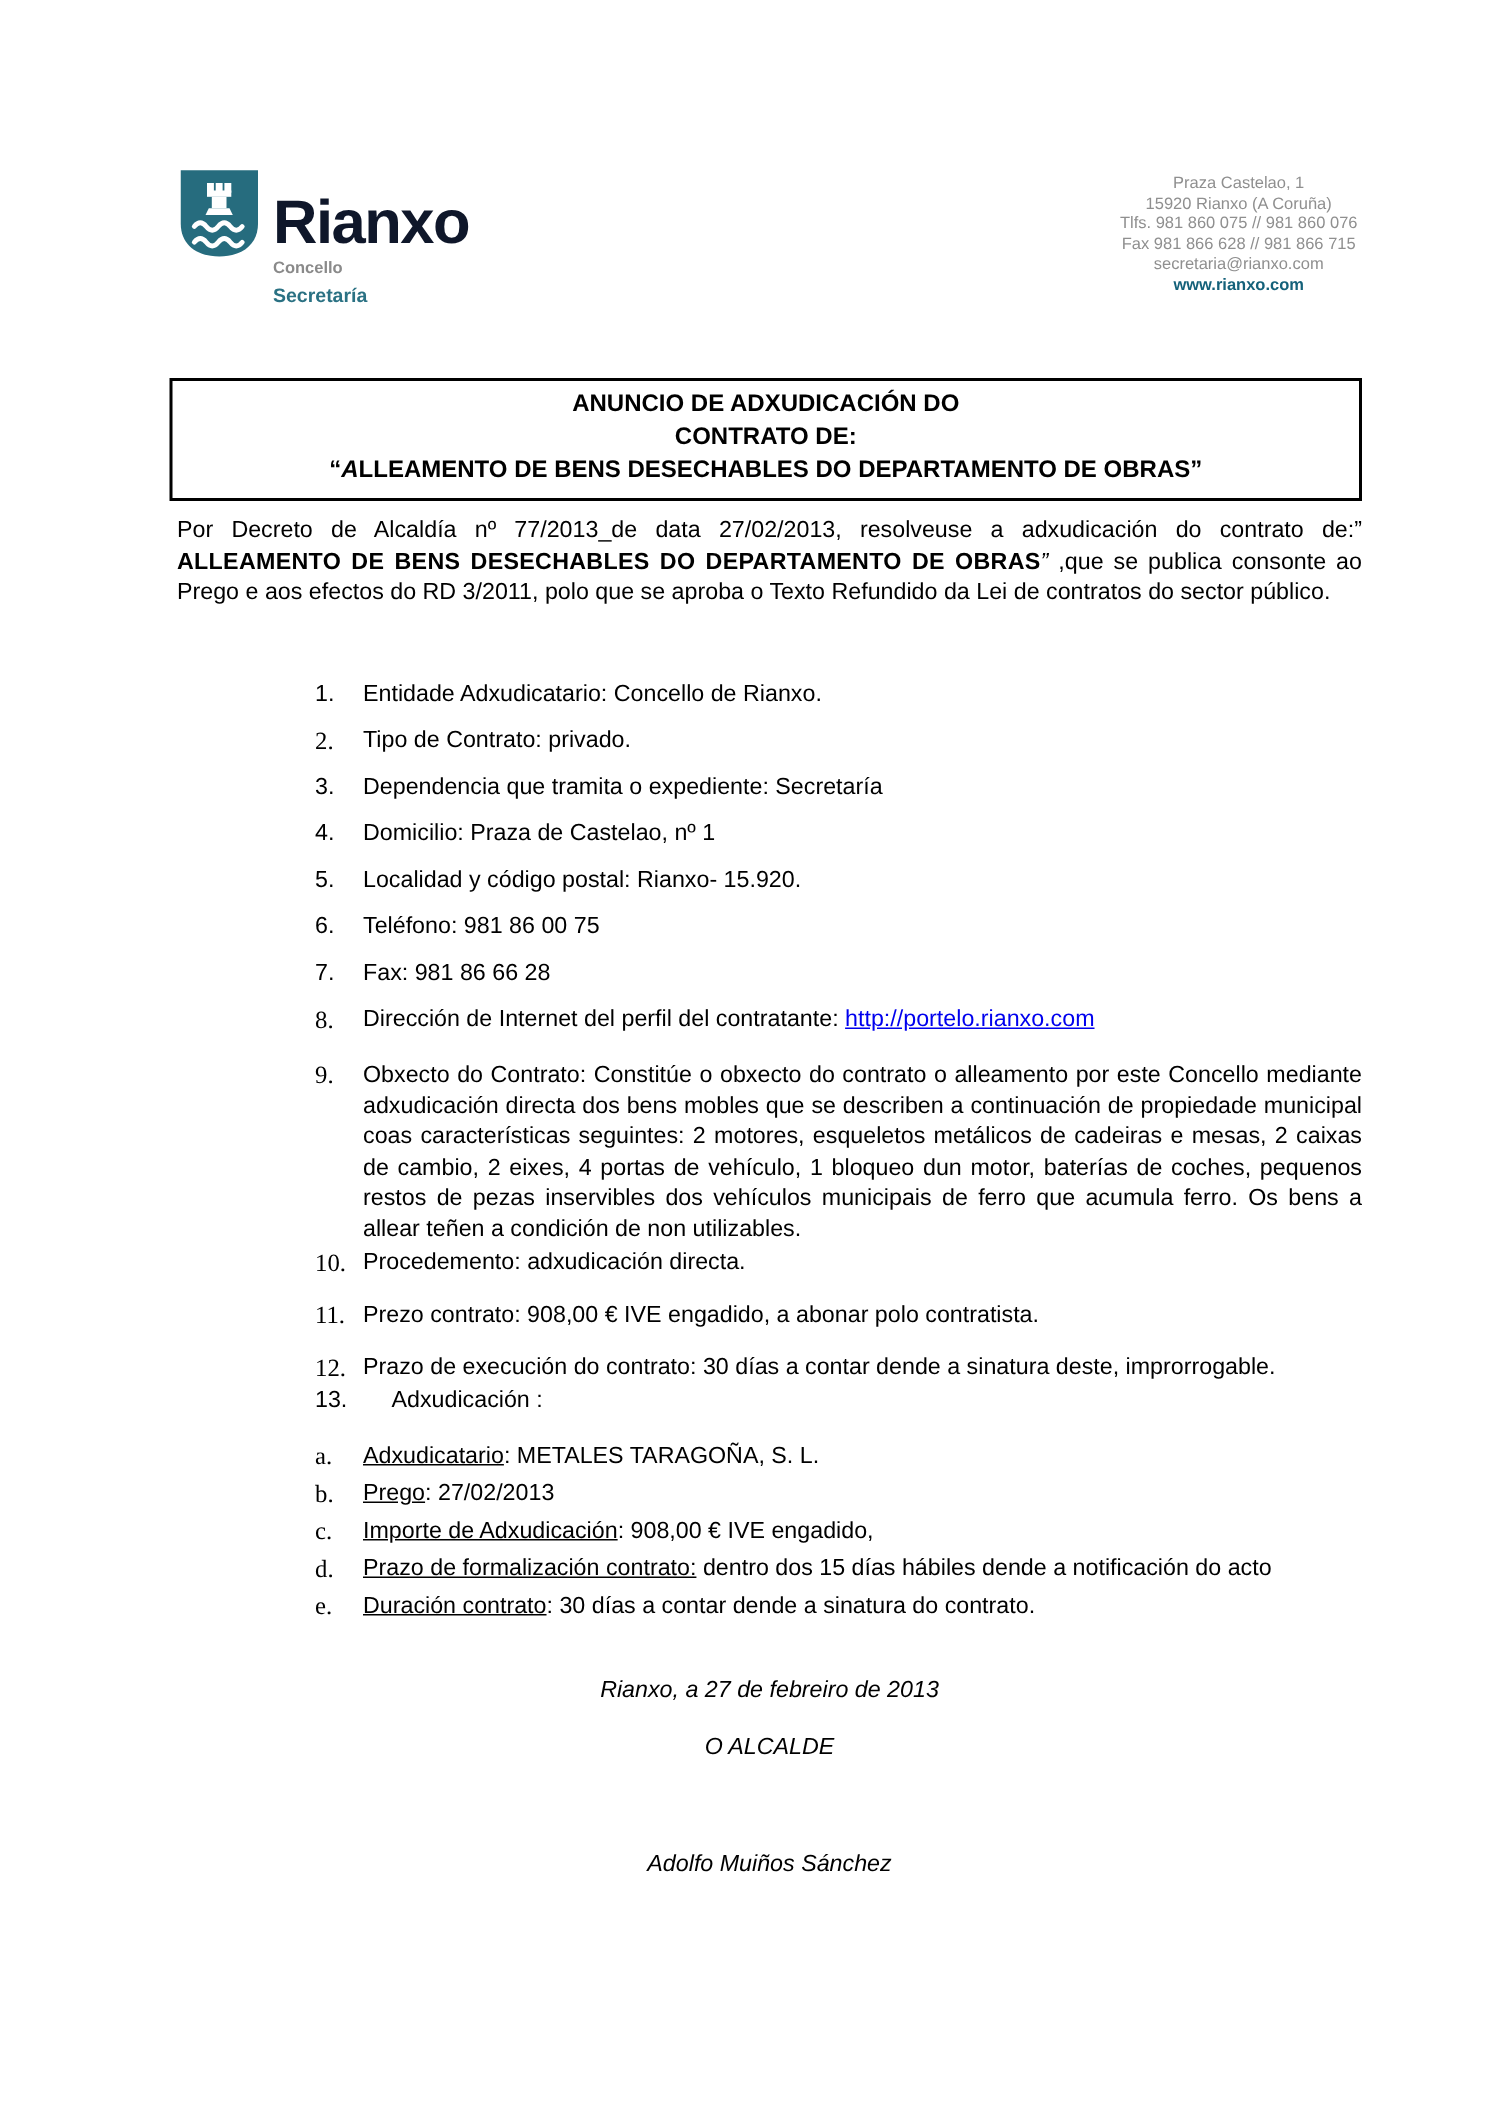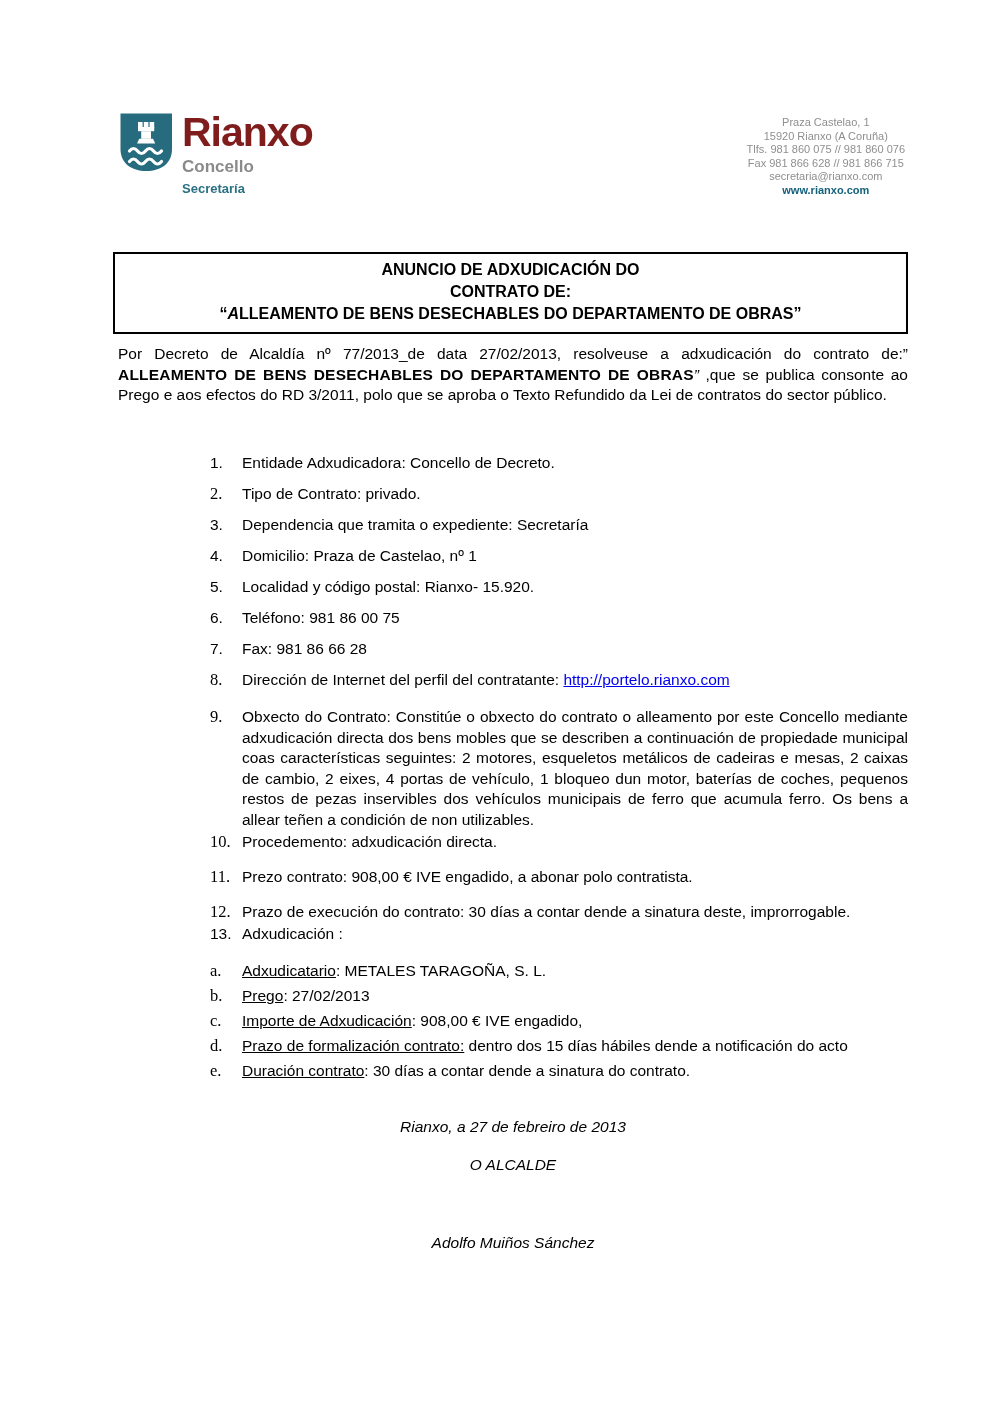--- a/index.html
+++ b/index.html
@@ -6,22 +6,22 @@
   html,body { background:#ffffff; }
   #page {
     position:relative; width:1000px; height:1415px; background:#ffffff;
     font-family:"Liberation Sans", sans-serif; color:#000;
     overflow:hidden;
   }
   
   .logo { position:absolute; left:120px; top:113px; display:flex; }
   .logo svg { display:block; }
   .logo-text { margin-left:9px; }
-  .brand { font-size:41px; font-weight:bold; color:#7f1d1d; line-height:38px; letter-spacing:-1px; }
-  .org   { font-size:17px; font-weight:bold; color:#8a8a8a; margin-top:6px; }
+  .brand { font-size:41px; font-weight:bold; color:#0f172a; line-height:38px; letter-spacing:-1px;margin-top:16px; }
+  .org   { font-size:11px; font-weight:bold; color:#8a8a8a; margin-top:6px; }
   .dept  { font-size:13px; font-weight:bold; color:#2a7183; margin-top:4px; }
   .addr { position:absolute; right:95px; top:116px; text-align:center;
           font-size:11px; line-height:13.6px; color:#8f8f8f; }
   .addr .site { color:#14617a; font-weight:bold; }
   
   .title-box { position:absolute; left:113px; top:252px; width:795px;
                border:2px solid #000; text-align:center; font-weight:bold;
                font-size:16px; line-height:22px; padding:5px 4px 7px; }
   .title-box .it { font-style:italic; }
   
@@ -33,21 +33,21 @@
   .main { position:absolute; left:118px; top:453px; width:790px; font-size:15.5px; }
   .nrow { display:flex; margin-bottom:11px; }
   .nmark { flex:0 0 32px; margin-left:92px; line-height:20px; }
   .nmark.serif { font-family:"Liberation Serif", serif; font-size:16.5px; }
   .ntext { flex:1; line-height:20px; }
   .nrow.para { margin-bottom:2px; }
   .nrow.para .ntext { text-align:justify; line-height:20.5px; }
   .nrow.gap-lg { margin-bottom:17px; }
   .nrow.gap-md { margin-bottom:15px;justify-content:flex-end; }
   .nrow.gap-sm { margin-bottom:2px; }
-  .nrow.gap-0 { margin-bottom:0; }
+  .nrow.gap-0 { margin-bottom:0;gap:19px; }
   .llist { margin-top:17px; }
   .lrow { display:flex; margin-bottom:5px; line-height:20px; }
   .lmark { flex:0 0 32px; margin-left:92px; font-family:"Liberation Serif", serif; font-size:16.5px; }
   .ltext { flex:1; }
   .u { text-decoration:underline; }
   a.link { color:#0000ee; text-decoration:underline;text-align:right; }
   
   .fline { position:absolute; left:118px; width:790px; text-align:center; font-size:15.5px;font-style:italic; }
   .f-date { top:1118px; }
   .f-role { top:1156px; }
@@ -98,21 +98,21 @@
     <div><span>“</span><span class="it">A</span><span>LLEAMENTO DE BENS DESECHABLES DO DEPARTAMENTO DE OBRAS”</span></div>
   </div>
 
   <p class="intro"><span>Por Decreto de Alcaldía nº 77/2013_de data 27/02/2013, resolveuse  a adxudicación do contrato de:”</span> <b>ALLEAMENTO DE BENS DESECHABLES DO DEPARTAMENTO DE OBRAS</b><span class="it">”</span><span> ,que se publica consonte ao Prego e aos efectos do  RD 3/2011, polo que se aproba o Texto Refundido da Lei de contratos do sector público.</span></p>
 
   <div class="main">
 
     <div class="nlist">
       <div class="nrow">
           <span class="nmark">1.</span>
-          <span class="ntext">Entidade Adxudicadora: Concello de Decreto.</span>
+          <span class="ntext">Entidade Adxudicatario: Concello de Rianxo.</span>
         </div>
       <div class="nrow">
           <span class="nmark serif">2.</span>
           <span class="ntext">Tipo de Contrato: privado.</span>
         </div>
       <div class="nrow">
           <span class="nmark">3.</span>
           <span class="ntext">Dependencia que tramita o expediente: Secretaría</span>
         </div>
       <div class="nrow">

